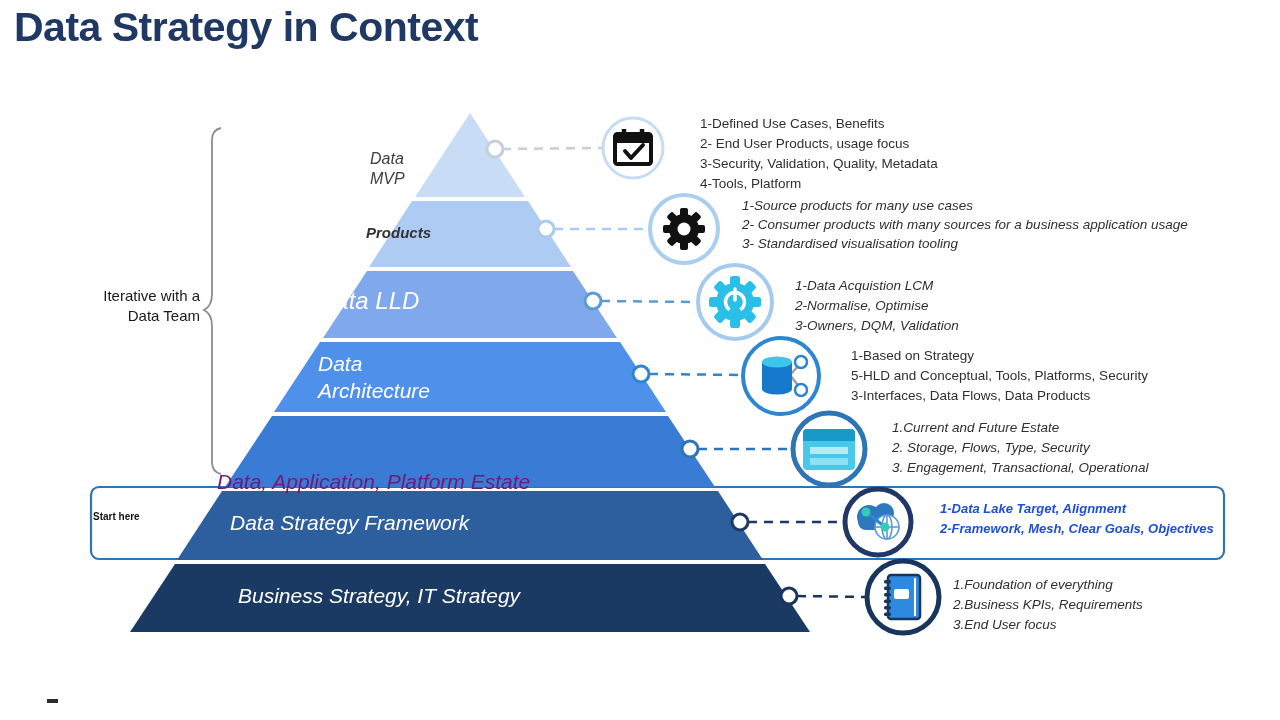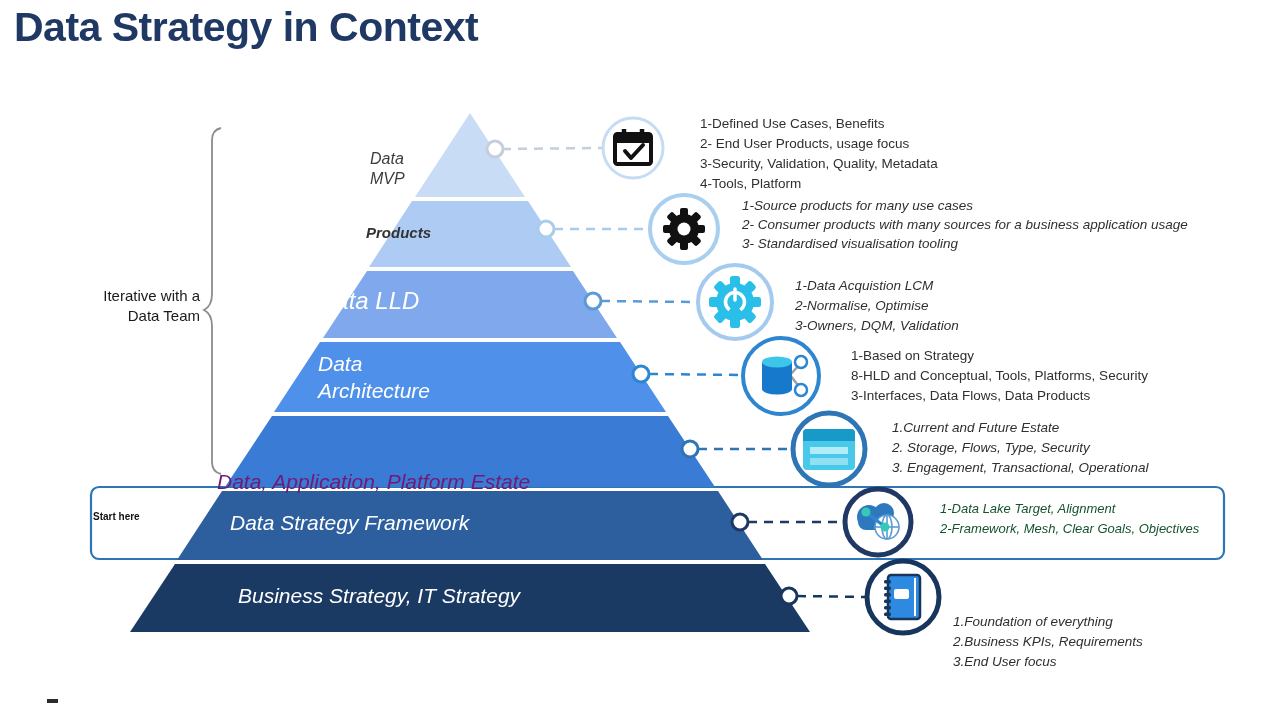--- a/index.html
+++ b/index.html
@@ -17,22 +17,22 @@
   .lbl-4{left:217px;top:438px;width:500px;font-size:21px;color:#701a75;margin-top:32px;}
   .lbl-5{left:230px;top:511px;width:500px;font-size:21px;color:#fff;}
   .lbl-6{left:238px;top:584px;width:500px;font-size:21px;color:#fff;}
   
   .note{position:absolute;color:#2f2f2f;font-size:13.5px;line-height:20px;white-space:nowrap;}
   .note-0{left:700px;top:114px;font-style:normal;}
   .note-1{left:742px;top:196px;font-style:italic;line-height:19px;}
   .note-2{left:795px;top:276px;font-style:italic;}
   .note-3{left:845px;top:346px;margin-left:6px;}
   .note-4{left:892px;top:418px;font-style:italic;}
-  .note-5{left:940px;top:499px;font-style:italic;font-weight:normal;font-size:13px;color:#14532d;}
-  .note-6{left:953px;top:575px;font-style:italic;margin-top:37px;}
+  .note-5{left:940px;top:499px;font-style:italic;font-weight:bold;font-size:13px;color:#1d4ed8;}
+  .note-6{left:953px;top:575px;font-style:italic;}
   .side-iterative{position:absolute;left:60px;top:286px;width:140px;text-align:right;
       font-size:15px;font-weight:normal;color:#1a1a1a;line-height:20px;}
   .side-start{position:absolute;left:93px;top:511px;font-size:10px;font-weight:bold;color:#111;}
   .artifact{position:absolute;left:47px;top:699px;width:11px;height:4px;background:#2b2b2b;}
 </style>
 </head>
 <body>
 
 <div class="stage">
 
@@ -199,21 +199,21 @@
       <div>2- Consumer products with many sources for a business application usage</div>
       <div>3- Standardised visualisation tooling</div>
     </div>
   <div class="note note-2">
       <div>1-Data Acquistion LCM</div>
       <div>2-Normalise, Optimise</div>
       <div>3-Owners, DQM, Validation</div>
     </div>
   <div class="note note-3">
       <div>1-Based on Strategy</div>
-      <div>8-HLD and Conceptual, Tools, Platforms, Security</div>
+      <div>5-HLD and Conceptual, Tools, Platforms, Security</div>
       <div>3-Interfaces, Data Flows, Data Products</div>
     </div>
   <div class="note note-4">
       <div>1.Current and Future Estate</div>
       <div>2. Storage, Flows, Type, Security</div>
       <div>3. Engagement, Transactional, Operational</div>
     </div>
   <div class="note note-5">
       <div>1-Data Lake Target, Alignment</div>
       <div>2-Framework, Mesh, Clear Goals, Objectives</div>

